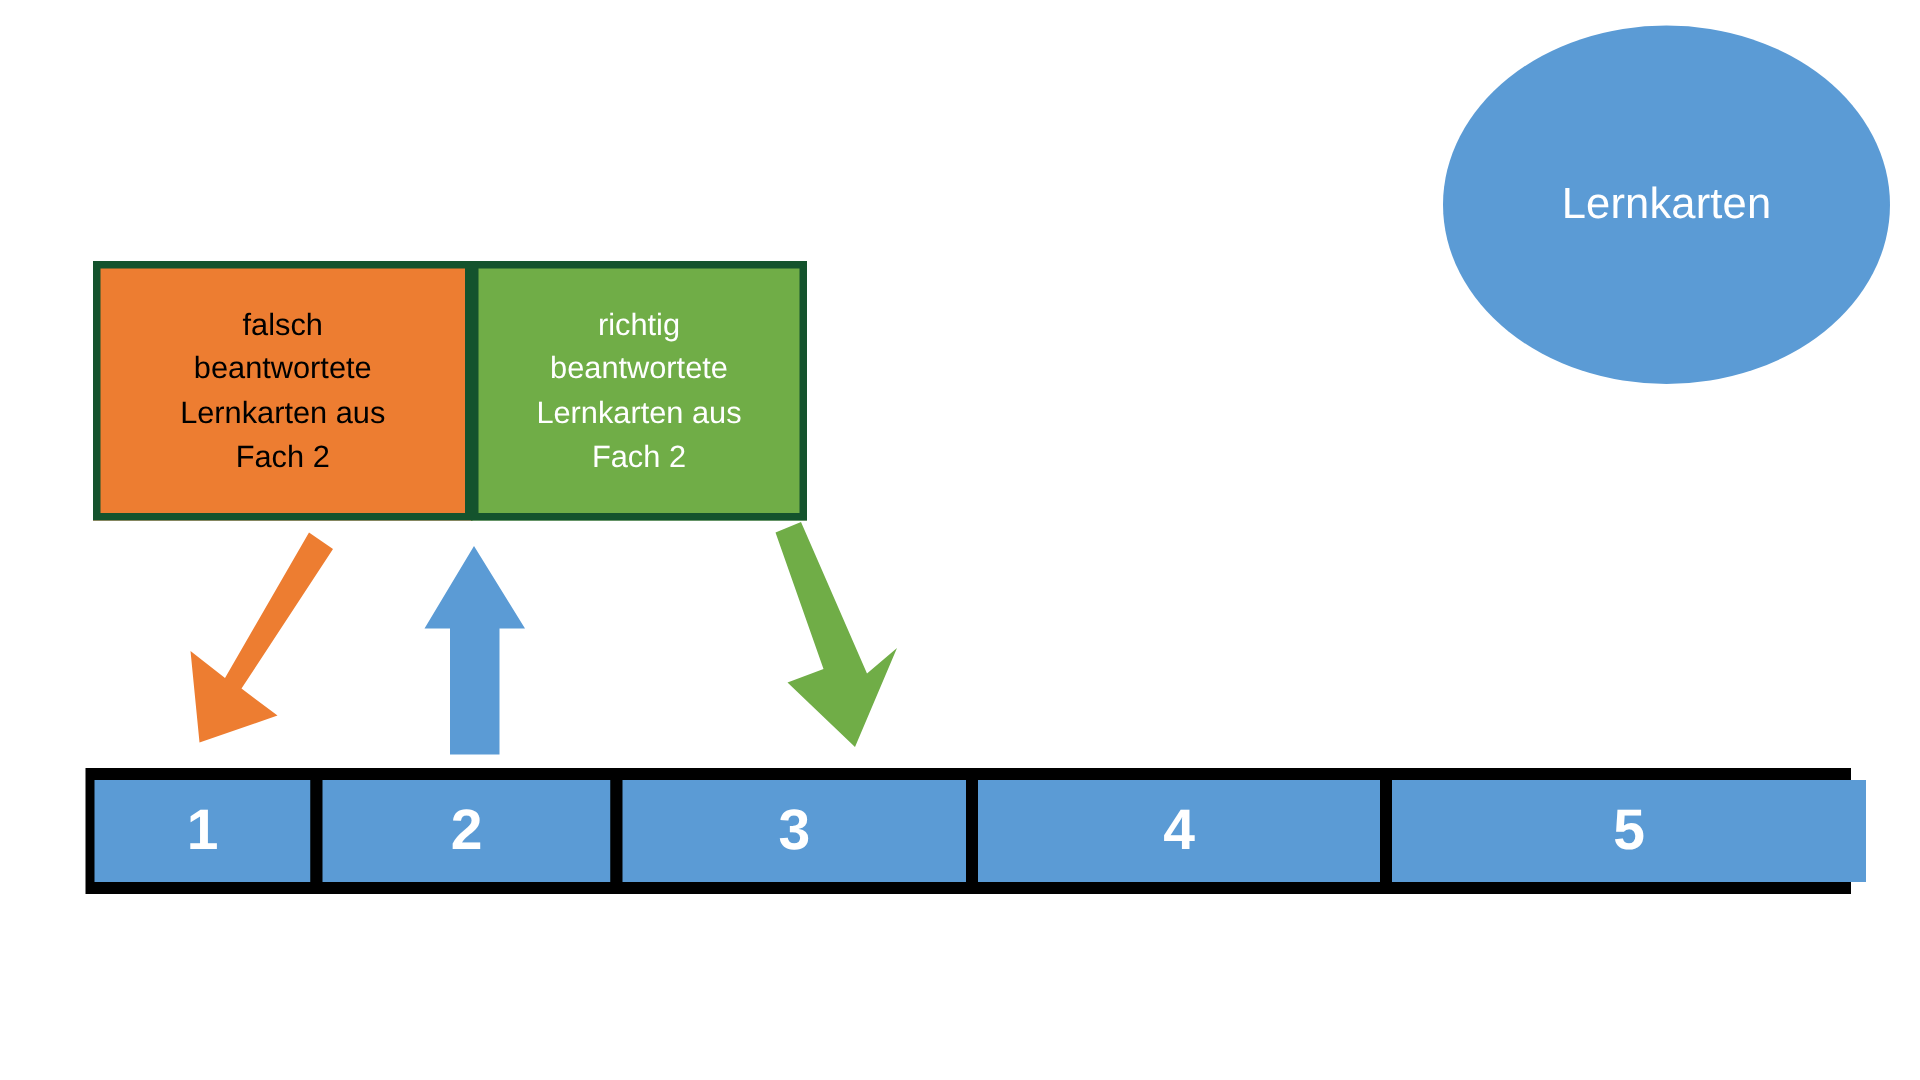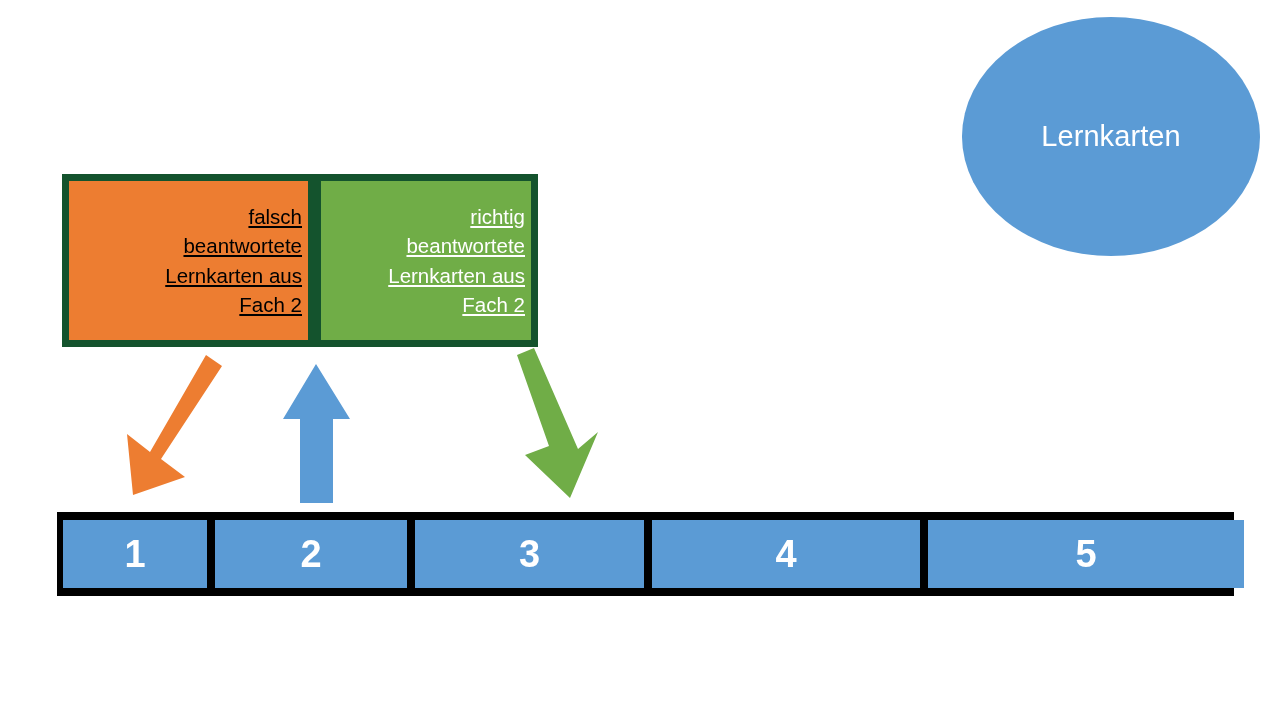--- a/index.html
+++ b/index.html
@@ -44,30 +44,29 @@
   .source-row {
     position: absolute;
     left: 62px;
     top: 174px;
     width: 507px;
     height: 173px;
     display: flex;
   }
   .source-cell {
     box-sizing: border-box;
-    border: 7px solid #14532d;
+    border: 5px solid #14532d;
     display: flex;
     flex-direction: column;
-    align-items: flex-end;
+    align-items: center;
     justify-content: center;
     text-align: center;
     font-size: 20.5px;
     line-height: 1.42;
     padding: 0 6px;
-    text-decoration: underline;
   }
   .source-cell.wrong {
     width: 253px;
     background: #ED7D31;
     color: #000000;
   }
   .source-cell.right {
     width: 224px;
     background: #70AD47;
     color: #ffffff;

